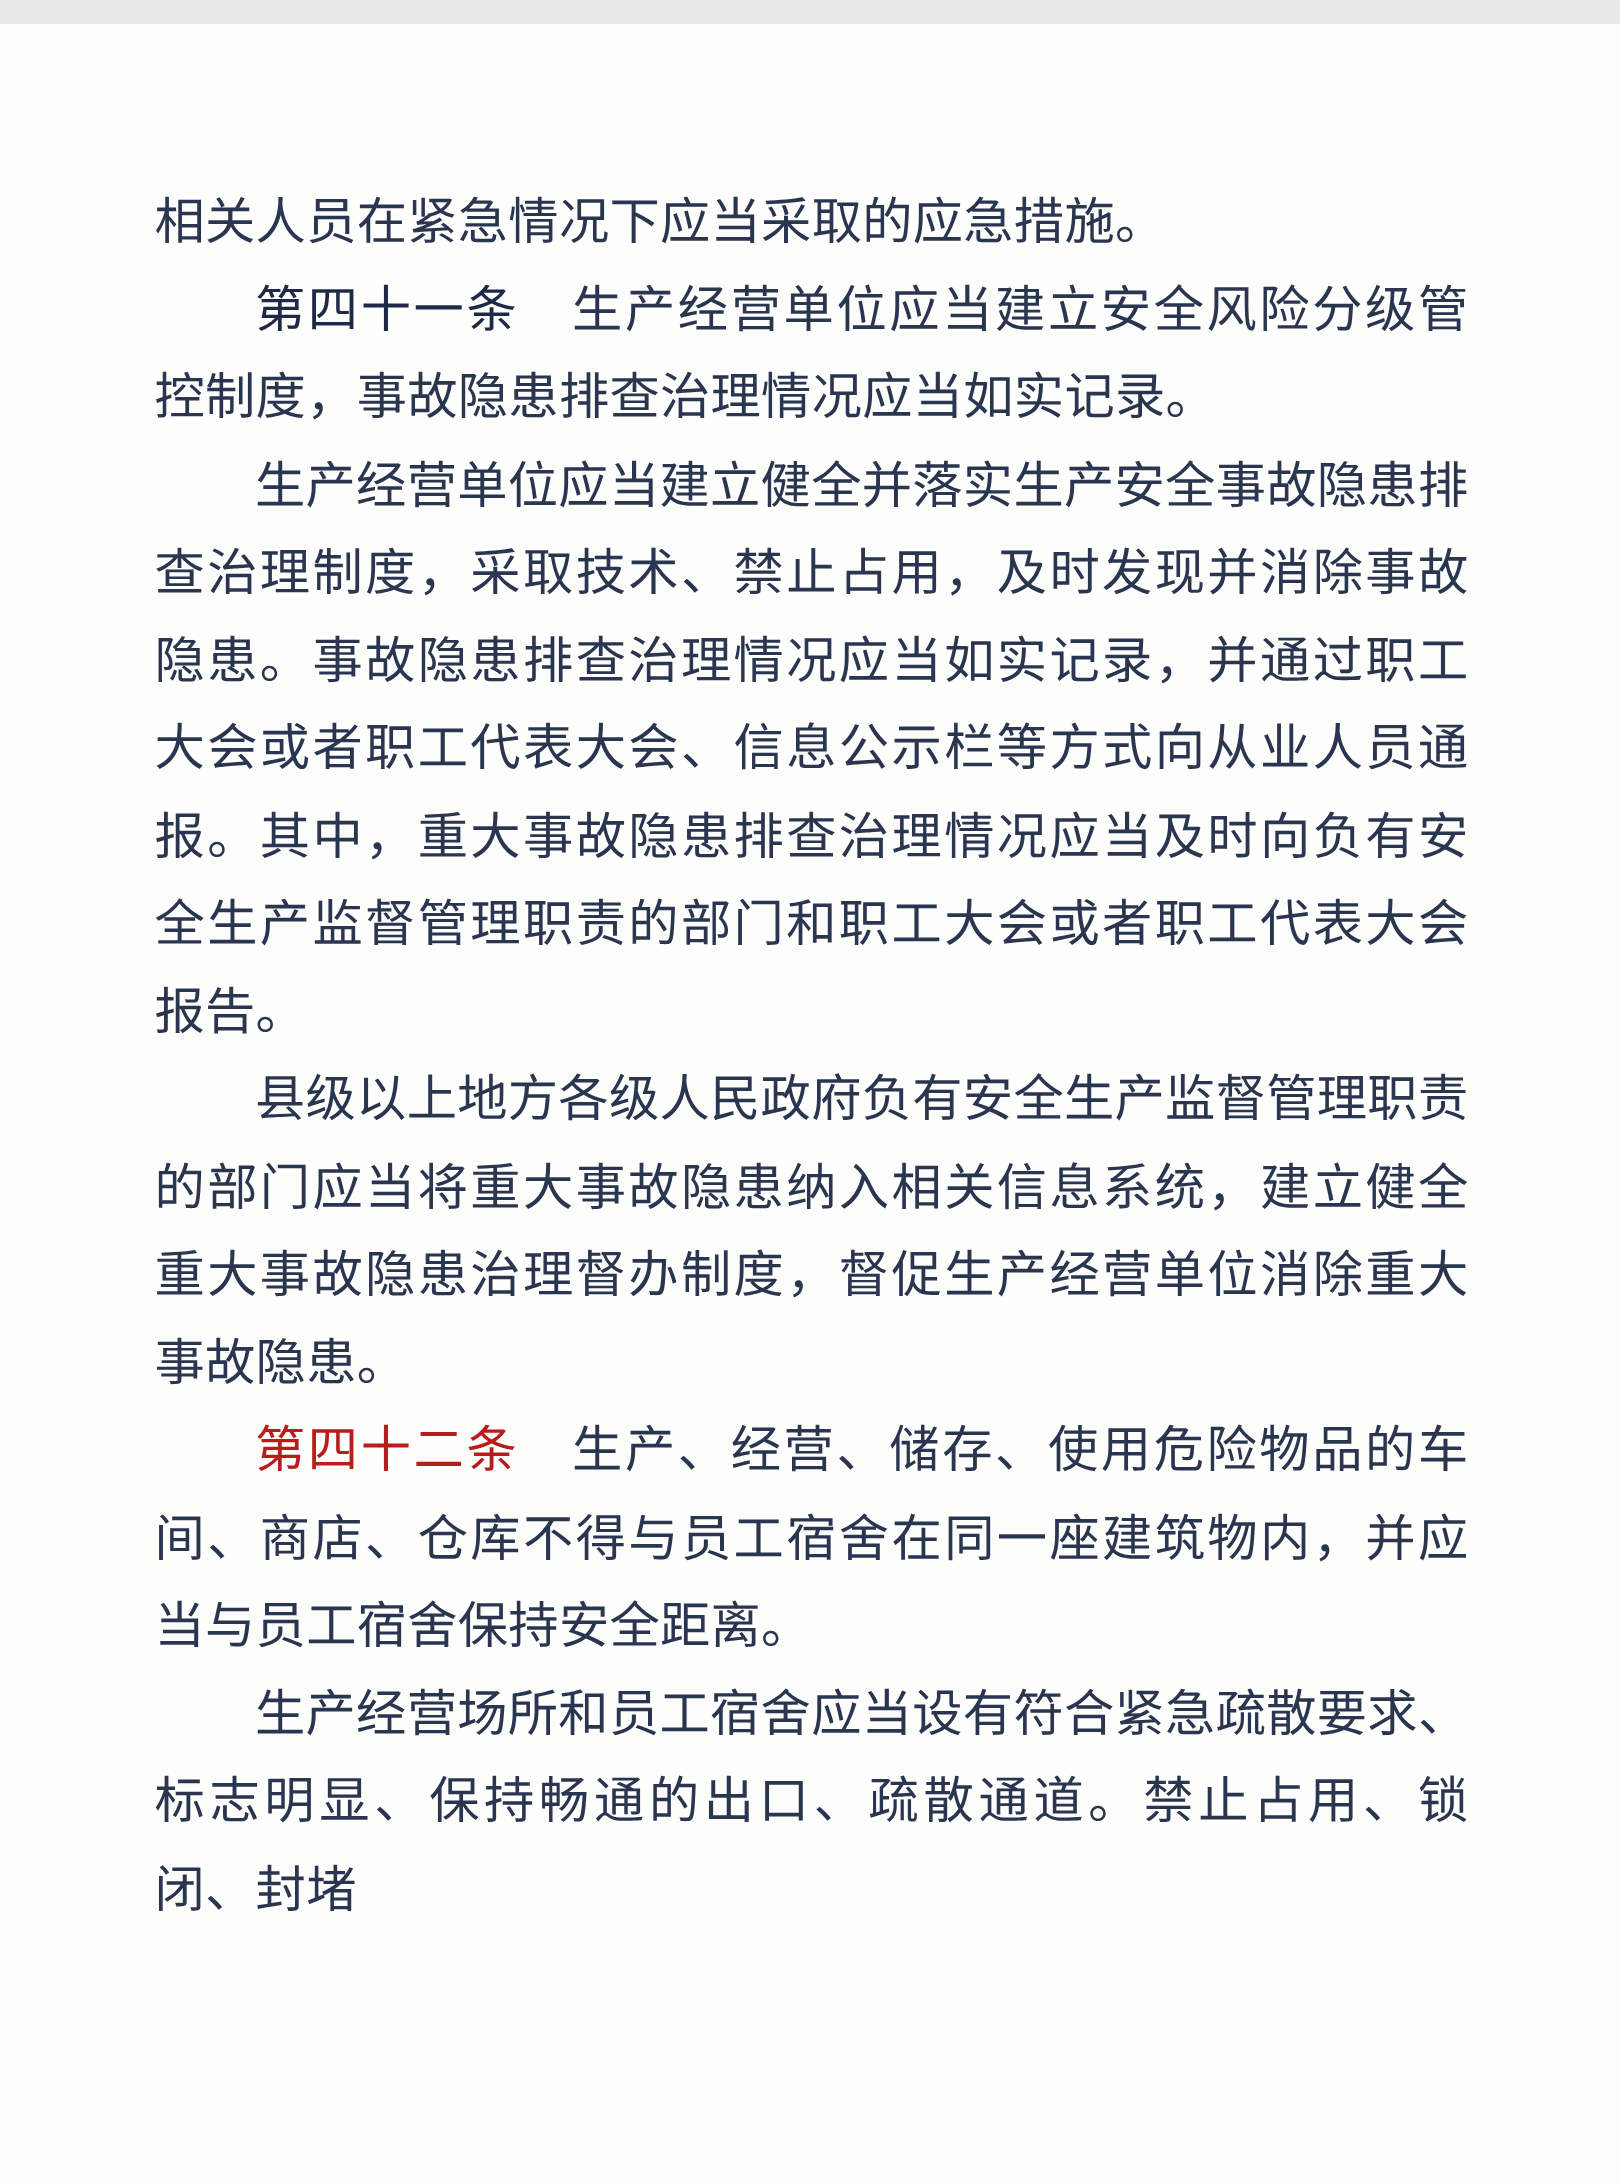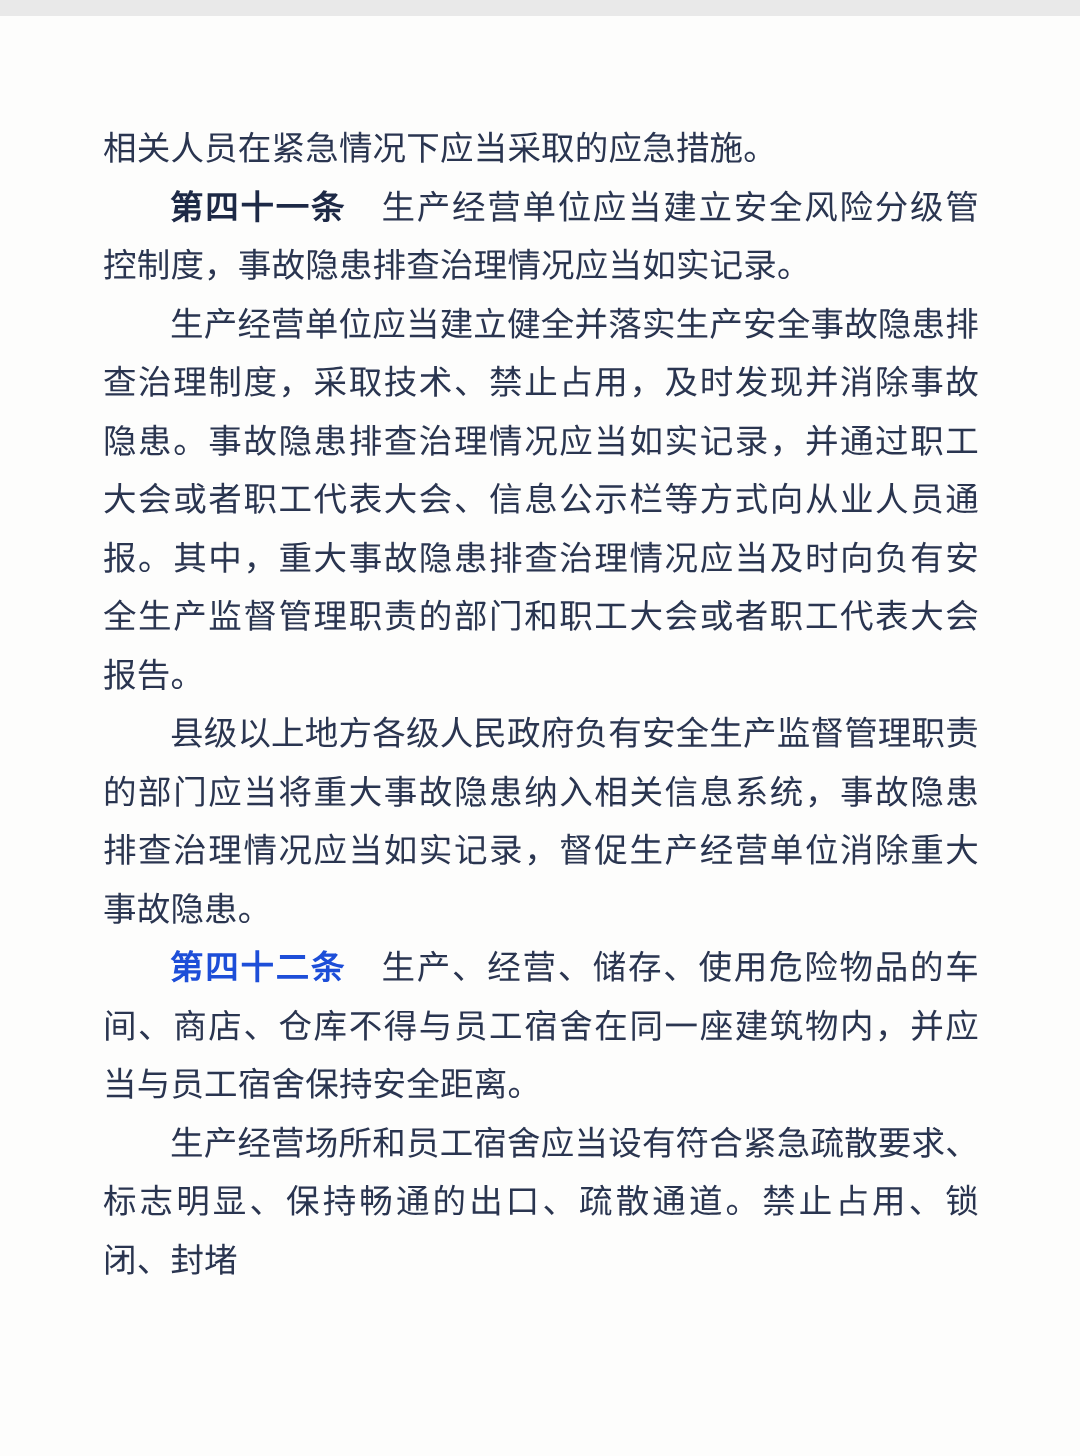--- a/index.html
+++ b/index.html
@@ -31,38 +31,38 @@
   .doc-text p {
     margin: 0;
     padding: 0;
     text-indent: 2em;
   }
   .doc-text p.continuation {
     text-indent: 0;
   }
   .article-no {
     font-family: "Liberation Sans", "DejaVu Sans", sans-serif;
-    font-weight: bold;
+    font-weight: normal;
     color: #1d2946;
     margin-right: 1.05em;
   }
 </style>
 </head>
 <body>
 
 <div class="page" style="background: rgb(253, 253, 252);">
   <div class="doc-text" style="color: rgb(42, 53, 80);">
 
     <p class="continuation"><span>相关人员在紧急情况下应当采取的应急措施。</span></p>
 
 
     <p><span class="article-no" style="color: rgb(29, 41, 70);">第四十一条</span><span>生产经营单位应当建立安全风险分级管控制度，事故隐患排查治理情况应当如实记录。</span></p>
 
     <p><span>生产经营单位应当建立健全并落实生产安全事故隐患排查治理制度，采取技术、禁止占用，及时发现并消除事故隐患。事故隐患排查治理情况应当如实记录，并通过职工大会或者职工代表大会、信息公示栏等方式向从业人员通报。其中，重大事故隐患排查治理情况应当及时向负有安全生产监督管理职责的部门和职工大会或者职工代表大会报告。</span></p>
 
-    <p><span>县级以上地方各级人民政府负有安全生产监督管理职责的部门应当将重大事故隐患纳入相关信息系统，事故隐患排查治理情况应当如实记录，督促生产经营单位消除重大事故隐患。</span></p>
+    <p><span>县级以上地方各级人民政府负有安全生产监督管理职责的部门应当将重大事故隐患纳入相关信息系统，建立健全重大事故隐患治理督办制度，督促生产经营单位消除重大事故隐患。</span></p>
 
-    <p><span class="article-no" style="color: #1d4ed8;">第四十二条</span><span>生产、经营、储存、使用危险物品的车间、商店、仓库不得与员工宿舍在同一座建筑物内，并应当与员工宿舍保持安全距离。</span></p>
+    <p><span class="article-no" style="color: #b91c1c;">第四十二条</span><span>生产、经营、储存、使用危险物品的车间、商店、仓库不得与员工宿舍在同一座建筑物内，并应当与员工宿舍保持安全距离。</span></p>
 
     <p><span>生产经营场所和员工宿舍应当设有符合紧急疏散要求、标志明显、保持畅通的出口、疏散通道。禁止占用、锁闭、封堵</span></p>
 
   </div>
 </div>
 
 </body></html>

